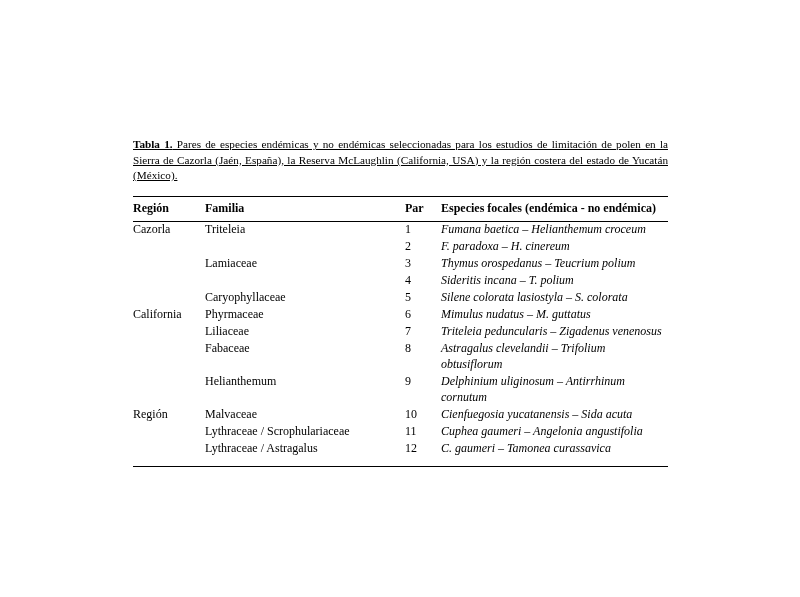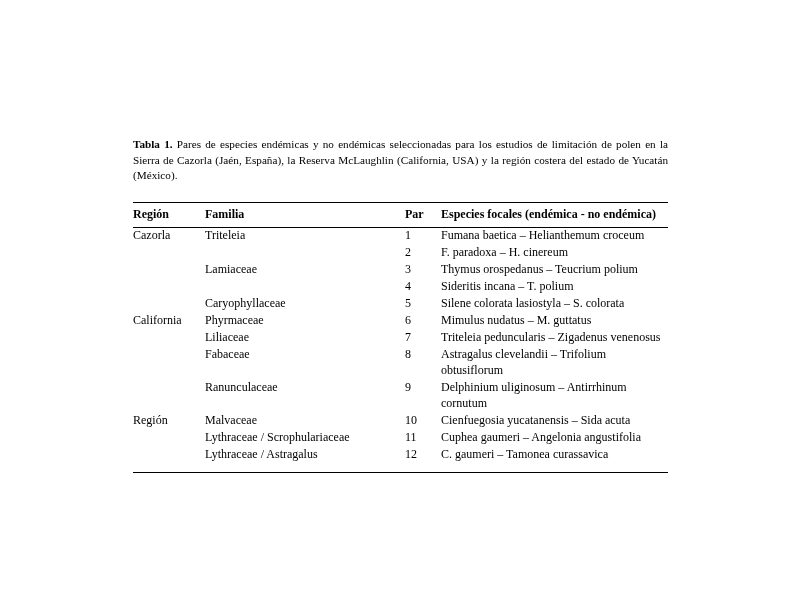--- a/index.html
+++ b/index.html
@@ -23,21 +23,22 @@
   .content {
     position: absolute;
     left: 133px;
     top: 126px;
     width: 535px;
   }
   .caption {
     font-size: 11.2px;
     line-height: 1.38;
     text-align: justify;
-    margin-bottom: 18px;
+    margin-bottom: 12px;
+    text-decoration: underline;
   }
   .caption .label {
     font-weight: bold;
   }
   table.tabla {
     border-collapse: collapse;
     width: 100%;
     font-size: 12px;
   }
   table.tabla thead th {
@@ -51,20 +52,21 @@
   table.tabla tbody td {
     padding: 0.6px 0;
     vertical-align: top;
     line-height: 1.32;
   }
   .col-region { width: 72px; }
   .col-familia { width: 200px; }
   .col-par { width: 36px; }
   .col-especies { width: auto; }
   td.especies {
+    font-style: italic;
   }
   tr.group-start td {
     padding-top: 12px;
   }
   tr.first-row td {
     padding-top: 14px;
   }
   .rule-bottom {
     border-top: 1.3px solid #000;
     margin-top: 9px;
@@ -132,21 +134,21 @@
             <td class="col-especies especies">Triteleia peduncularis – Zigadenus venenosus</td>
           </tr>
           <tr>
             <td class="col-region"></td>
             <td class="col-familia">Fabaceae</td>
             <td class="col-par">8</td>
             <td class="col-especies especies">Astragalus clevelandii – Trifolium obtusiflorum</td>
           </tr>
           <tr>
             <td class="col-region"></td>
-            <td class="col-familia">Ranunculaceae</td>
+            <td class="col-familia">Helianthemum</td>
             <td class="col-par">9</td>
             <td class="col-especies especies">Delphinium uliginosum – Antirrhinum cornutum</td>
           </tr>
           <tr class="group-start ">
             <td class="col-region">Región</td>
             <td class="col-familia">Malvaceae</td>
             <td class="col-par">10</td>
             <td class="col-especies especies">Cienfuegosia yucatanensis – Sida acuta</td>
           </tr>
           <tr>

